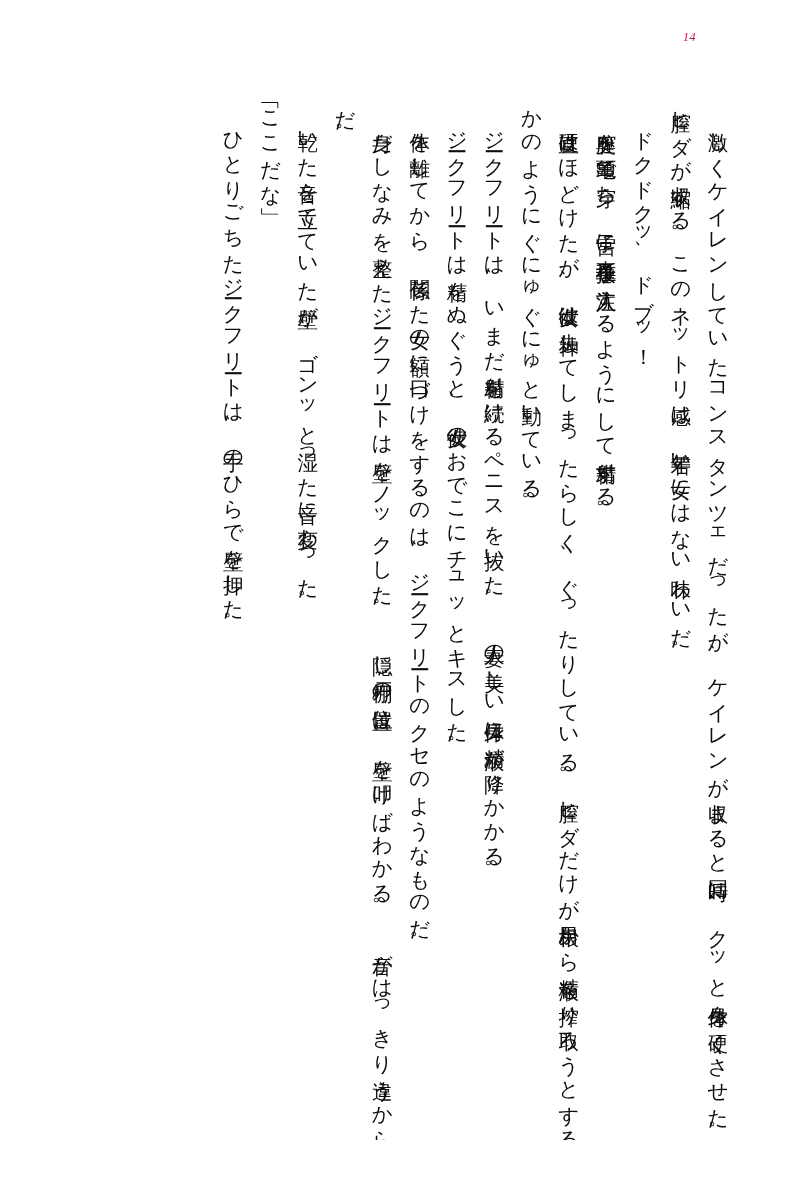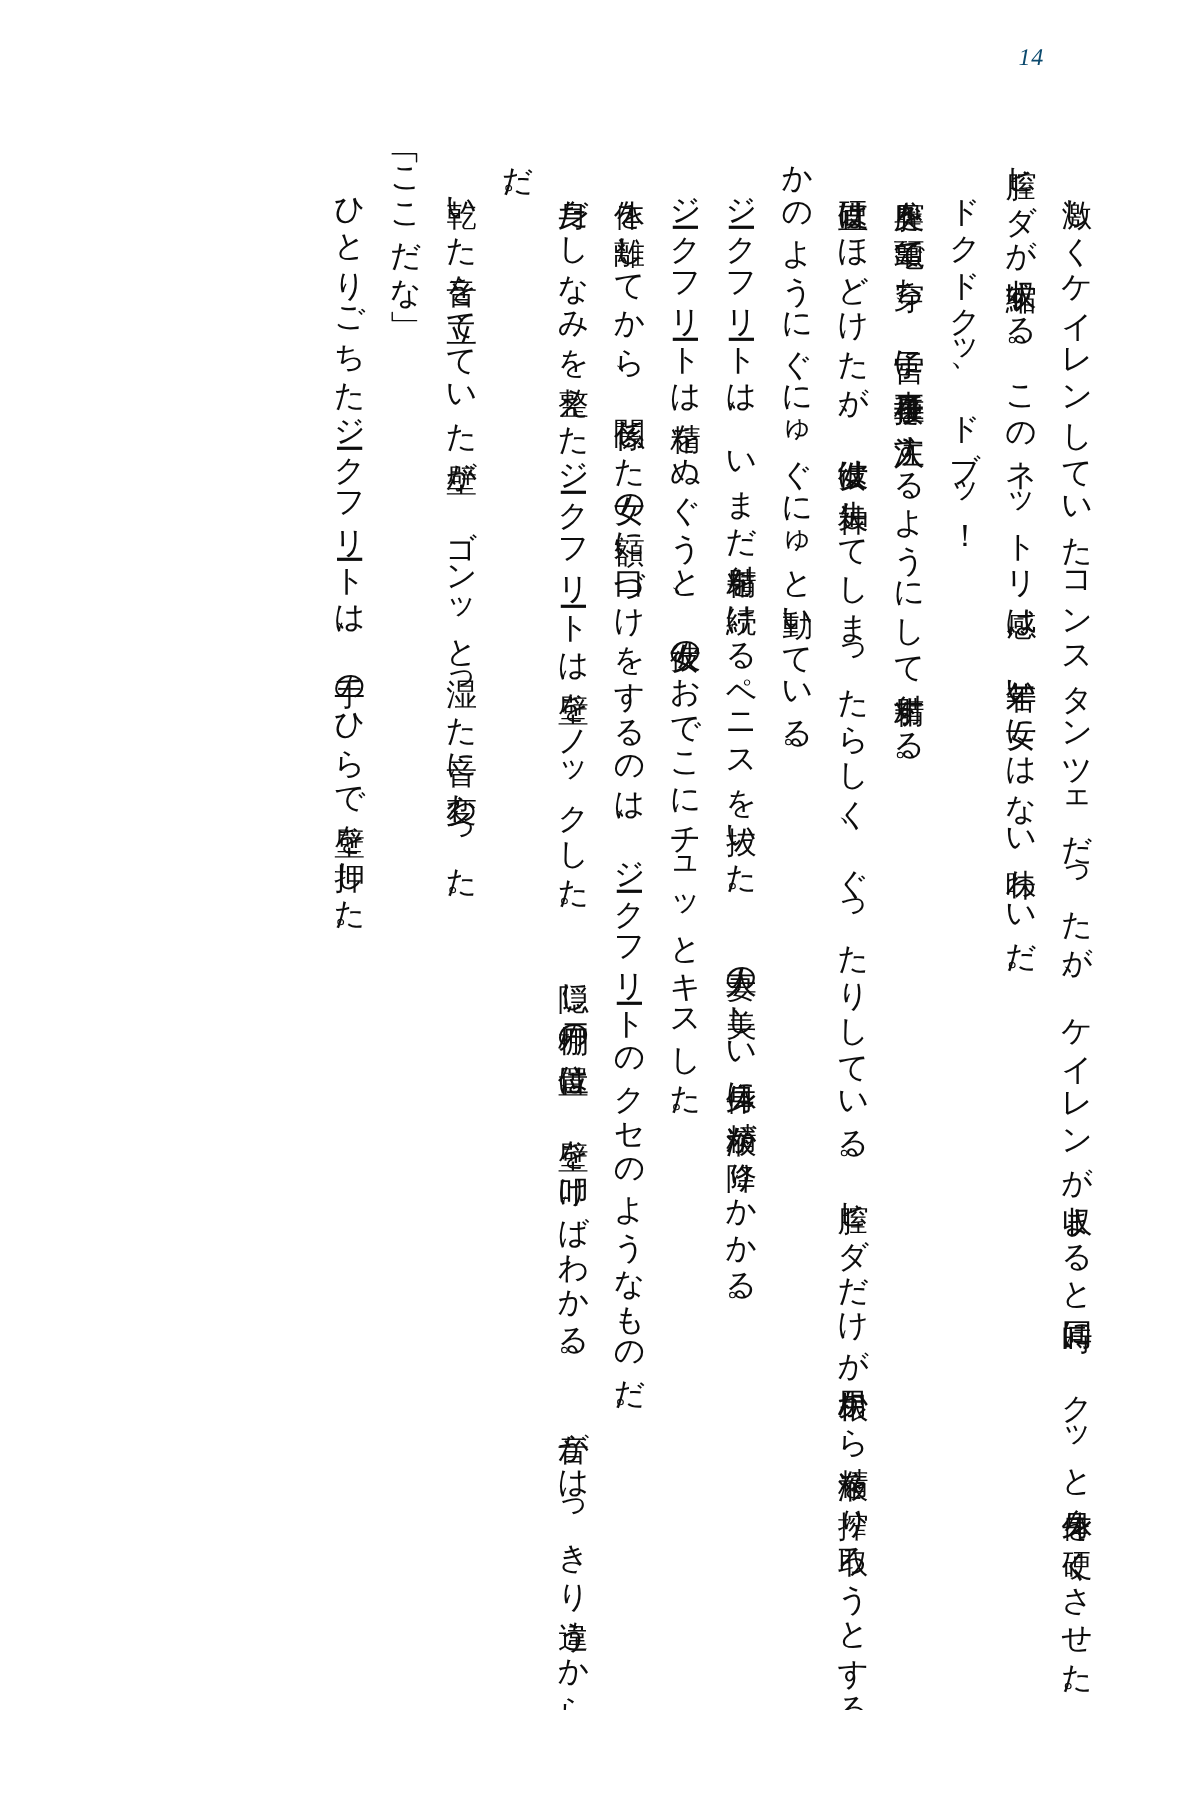--- a/index.html
+++ b/index.html
@@ -19,22 +19,22 @@
     position: absolute;
     inset: 0;
     background: #ffffff;
   }
   .page-number {
     position: absolute;
     top: 30px;
     right: 96px;
     font-family: "Liberation Serif", "DejaVu Serif", serif;
     font-style: italic;
-    font-size: 16px;
-    color: #0c4a6e;
+    font-size: 12px;
+    color: #be185d;
     letter-spacing: 0.5px;
   }
   .body-text {
     position: absolute;
     top: 96px;
     left: 56px;
     right: 56px;
     bottom: 60px;
     writing-mode: vertical-rl;
     text-orientation: upright;

